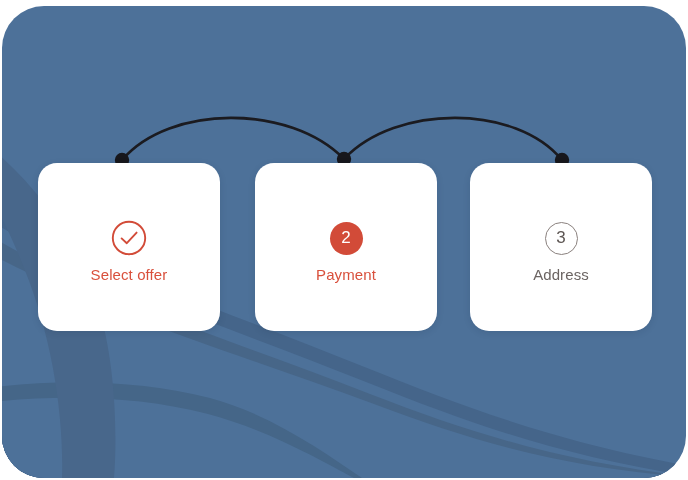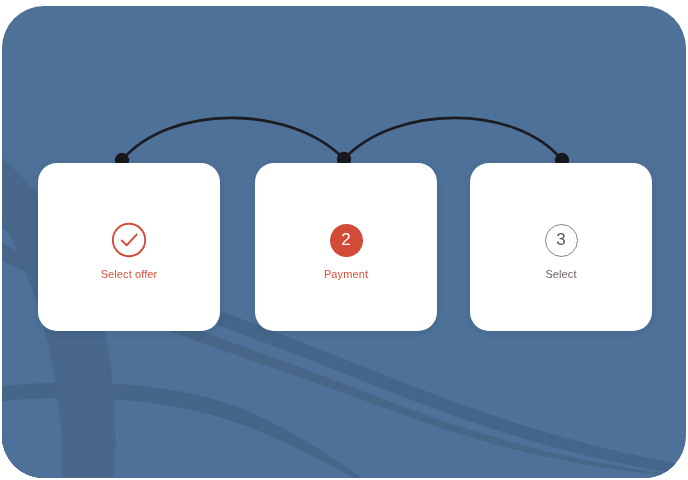--- a/index.html
+++ b/index.html
@@ -68,21 +68,21 @@
 
   .badge-wrap {
     height: 44px;
     display: flex;
     align-items: center;
     justify-content: center;
     margin-top: 4px;
   }
   .step-label {
     margin-top: 7px;
-    font-size: 11px;
+    font-size: 15px;
     line-height: 1;
     letter-spacing: 0.1px;
     white-space: nowrap;
   }
   .label-active   { color: #d9503c; }
   .label-inactive { color: #6b6462; }
 
   
   .badge-filled {
     width: 33px;
@@ -159,16 +159,16 @@
     <div class="badge-wrap">
       <div class="badge-filled">2</div>
     </div>
     <div class="step-label label-active">Payment</div>
   </div>
 
   <div class="card" id="card-3">
     <div class="badge-wrap">
       <div class="badge-outline">3</div>
     </div>
-    <div class="step-label label-inactive">Select</div>
+    <div class="step-label label-inactive">Address</div>
   </div>
 
 </div>
 
 </body></html>

